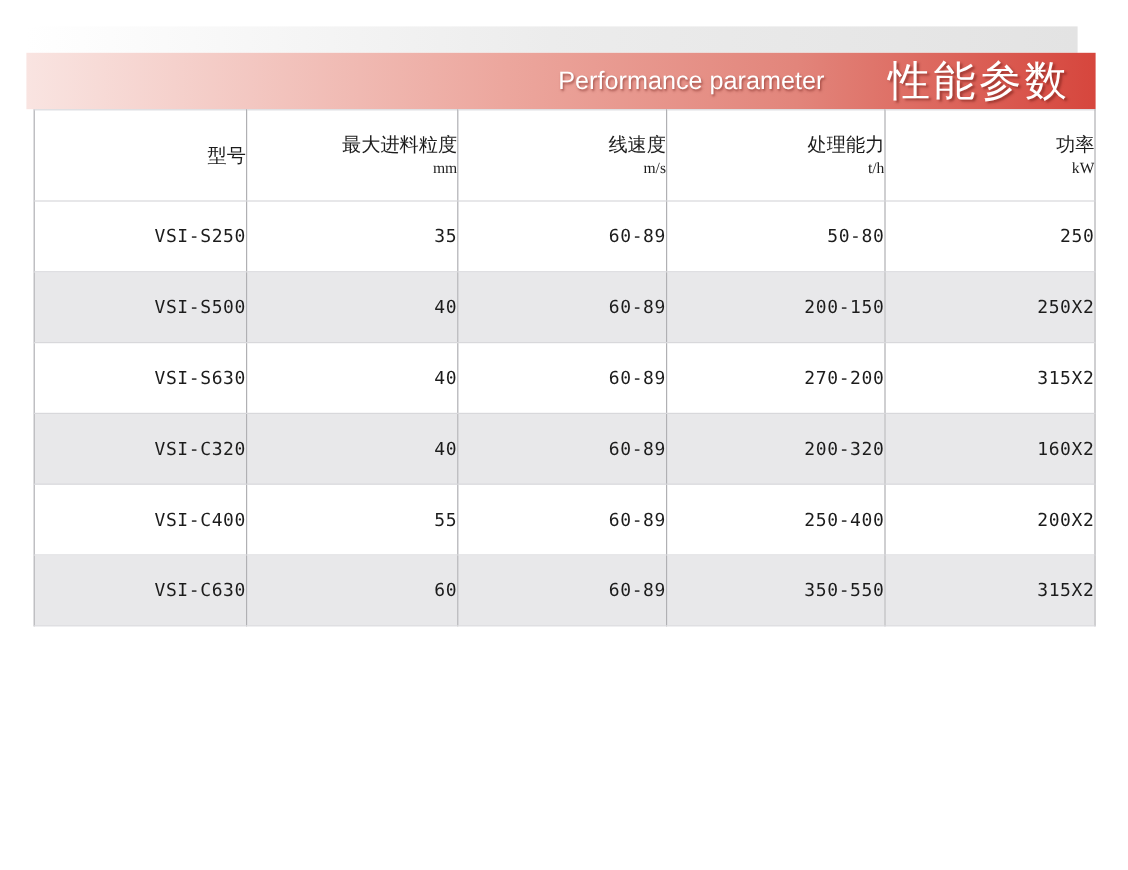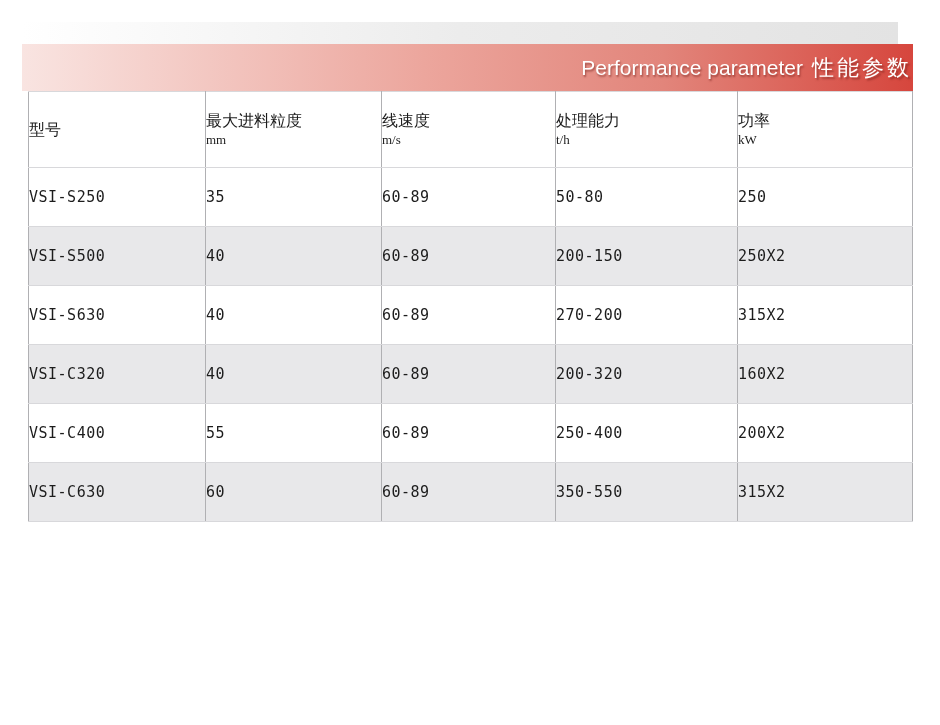--- a/index.html
+++ b/index.html
@@ -37,53 +37,54 @@
     height: 47px;
     background: linear-gradient(to right,
       var(--banner-grad-start) 0%,
       var(--banner-grad-mid) 45%,
       #e2857b 72%,
       var(--banner-grad-end) 100%);
     display: flex;
     align-items: center;
     justify-content: flex-end;
     gap: 9px;
-    padding-right: 1px;
+    padding-right: 21px;
   }
   .banner-en {
     color: #ffffff;
     font-size: 21px;
     font-family: "Liberation Sans", sans-serif;
     text-shadow: 1px 2px 2px rgba(110, 28, 22, 0.55);
     white-space: nowrap;
   }
   .banner-zh {
     color: #ffffff;
-    font-size: 22px;
+    font-size: 35px;
     letter-spacing: 3px;
     font-family: "DejaVu Sans", sans-serif;
     text-shadow: 2px 2px 2px rgba(110, 28, 22, 0.55);
     white-space: nowrap;
+    margin-left: 44px;
   }
   table.spec-table {
     position: absolute;
     left: 28px;
     top: 91px;
     width: 884px;
     border-collapse: collapse;
     table-layout: fixed;
     border: 1px solid var(--grid-border);
     background: #ffffff;
   }
   .spec-table th, .spec-table td {
     border-left: 1px solid var(--grid-border);
     border-right: 1px solid var(--grid-border);
     border-top: 1px solid var(--row-divider);
     border-bottom: 1px solid var(--row-divider);
-    text-align: left;
+    text-align: right;
     vertical-align: middle;
     color: var(--cell-text);
     overflow: hidden;
   }
   .spec-table thead th {
     height: 76px;
     font-weight: normal;
     font-size: 16px;
     background: #ffffff;
   }

